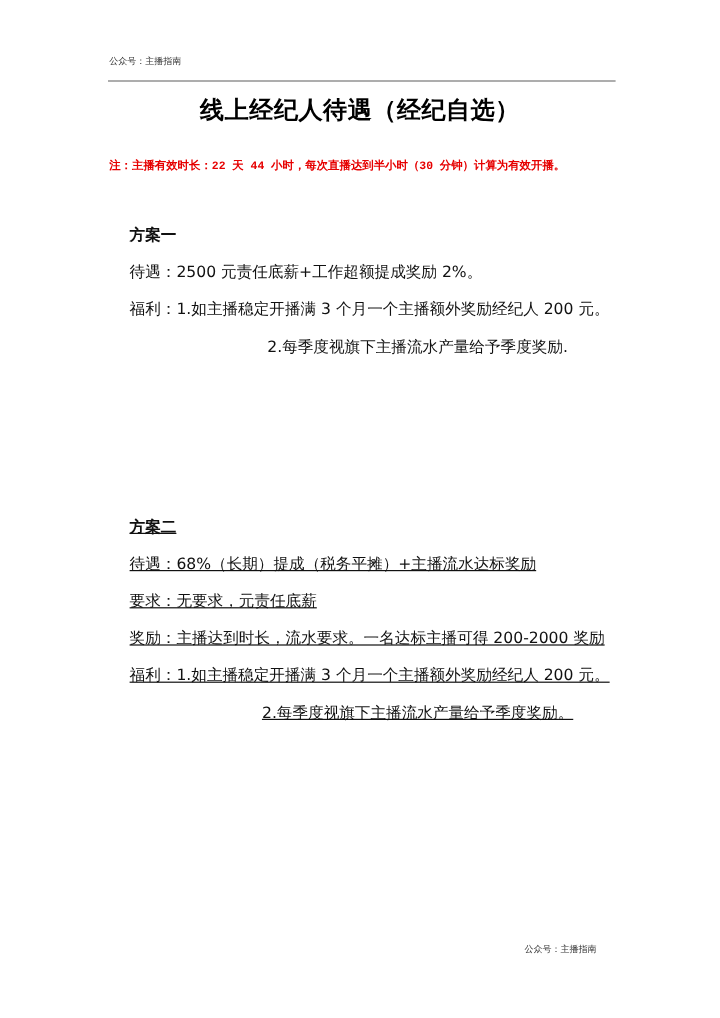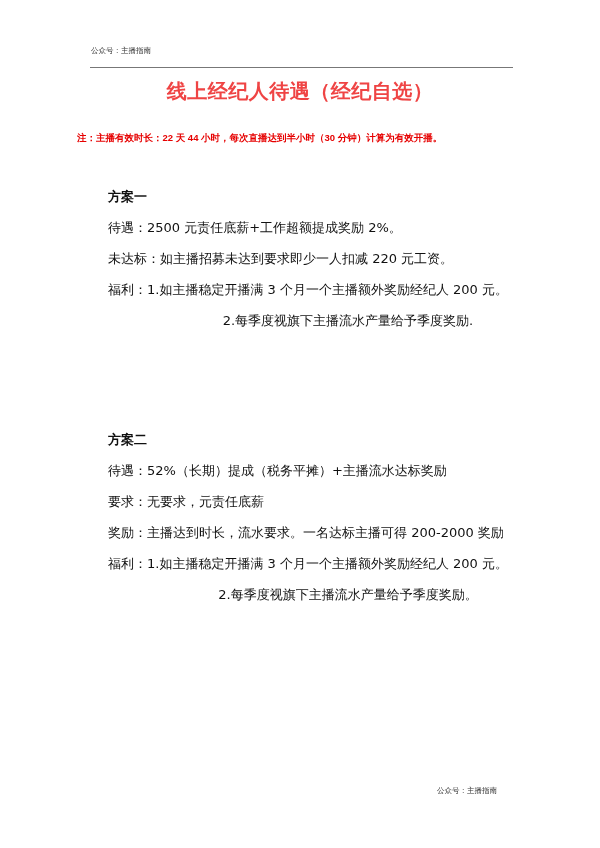--- a/index.html
+++ b/index.html
@@ -1,49 +1,48 @@
 <!DOCTYPE html>
 <html><head>
   <meta charset="utf-8">
   <style>
     html, body { margin: 0; padding: 0; background: #ffffff; }
     body { width: 600px; height: 848px; position: relative; overflow: hidden;
            font-family: "DejaVu Sans", "Liberation Sans", sans-serif; color: #111; }
     .header-note { position: absolute; left: 91px; top: 46px; font-size: 7.5px; color: #333; }
     .header-rule { position: absolute; left: 90px; top: 67px; width: 423px; height: 1px; background: #777; }
     .title { position: absolute; left: 0; width: 600px; top: 78px; text-align: center;
-             font-family: "DejaVu Serif", "Liberation Serif", serif; font-size: 20px; font-weight: bold; color: #ef4444; letter-spacing: 0.5px; }
-    .notice { position: absolute; left: 77px; top: 132px; font-size: 9.5px; font-weight: bold; color: #e60000;
-              font-family: Liberation Sans, sans-serif; }
+             font-family: "DejaVu Serif", "Liberation Serif", serif; font-size: 20px; font-weight: bold; color: #000000; letter-spacing: 0.5px; }
+    .notice { position: absolute; left: 91px; top: 132px; font-size: 9.5px; font-weight: bold; color: #e60000;
+              font-family: Liberation Mono, monospace; }
     .section { position: absolute; left: 108px; width: 440px; }
     .section-title { font-size: 13px; font-weight: bold; font-family: "DejaVu Serif", "Liberation Serif", serif; margin: 0; height: 20px; line-height: 20px; }
     .line { font-size: 13px; line-height: 20px; height: 20px; margin-top: 11px; white-space: nowrap; }
     .line.indent { padding-left: 40px; text-align: center; }
     .footer-note { position: absolute; left: 437px; top: 786px; font-size: 7.5px; color: #333; }
   </style>
 </head>
 <body>
 
 <div class="header-note">公众号：主播指南</div>
 <div class="header-rule"></div>
 
 <div class="title">线上经纪人待遇（经纪自选）</div>
 
 <div class="notice">注：主播有效时长：22 天 44 小时，每次直播达到半小时（30 分钟）计算为有效开播。</div>
 
 <div class="section" style="top:187px;">
   <div class="section-title">方案一</div>
   <div class="line">待遇：2500 元责任底薪+工作超额提成奖励 2%。</div>
-  <div class="line">未达标：如主播招募未达到要求即少一人扣减 220 元工资。</div>
   <div class="line">福利：1.如主播稳定开播满 3 个月一个主播额外奖励经纪人 200 元。</div>
   <div class="line indent">2.每季度视旗下主播流水产量给予季度奖励.</div>
 </div>
 
-<div class="section" style="top:430px;">
+<div class="section" style="top:430px;text-decoration:underline;">
   <div class="section-title">方案二</div>
-  <div class="line">待遇：52%（长期）提成（税务平摊）+主播流水达标奖励</div>
+  <div class="line">待遇：68%（长期）提成（税务平摊）+主播流水达标奖励</div>
   <div class="line">要求：无要求，元责任底薪</div>
   <div class="line">奖励：主播达到时长，流水要求。一名达标主播可得 200-2000 奖励</div>
   <div class="line">福利：1.如主播稳定开播满 3 个月一个主播额外奖励经纪人 200 元。</div>
   <div class="line indent">2.每季度视旗下主播流水产量给予季度奖励。</div>
 </div>
 
 <div class="footer-note">公众号：主播指南</div>
 
 </body></html>

